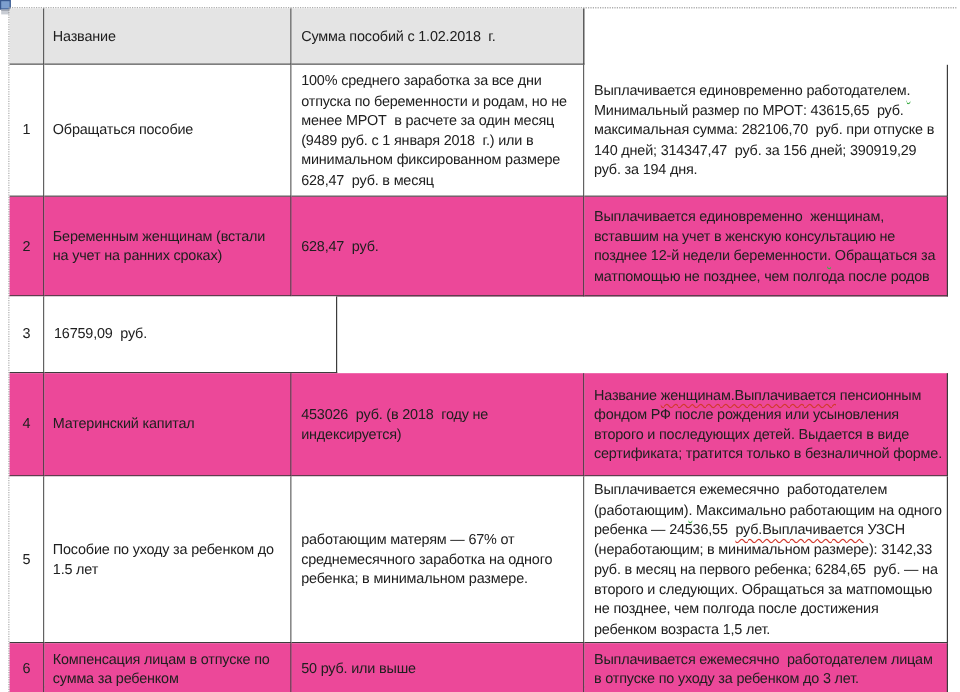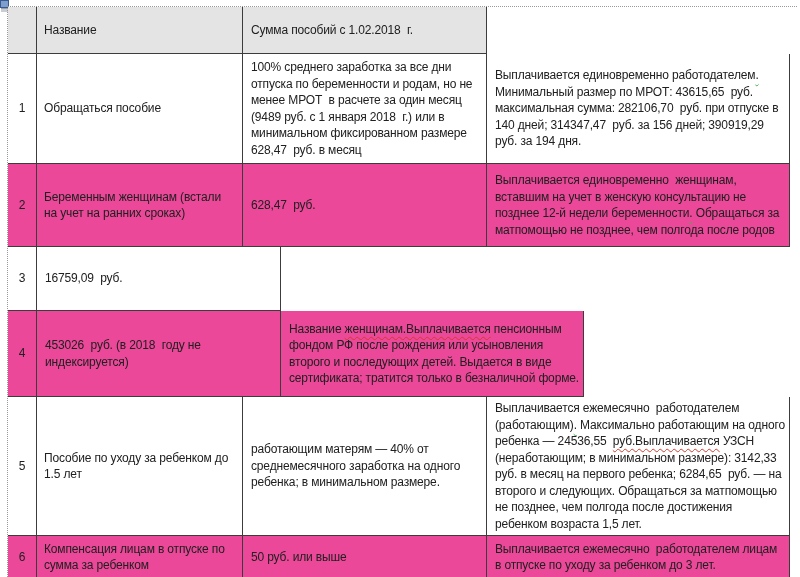--- a/index.html
+++ b/index.html
@@ -81,27 +81,28 @@
         <div class="t-cell c-name"><span><span>Беременным женщинам (встали на учет на ранних сроках)</span></span></div>
         <div class="t-cell c-sum"><span><span>628,47  руб.</span></span></div>
         <div class="t-cell c-com"><span><span>Выплачивается единовременно  женщинам, вставшим на учет в женскую консультацию не позднее 12-й недели беременности</span><span class="mark-green">.</span><span> Обращаться за матпомощью не позднее, чем полгода после родов</span></span></div>
       </div>
       <div class="t-row r-3 row-white">
         <div class="t-cell c-num">3</div>
         <div class="t-cell c-sum"><span><span>16759,09  руб.</span></span></div>
       </div>
       <div class="t-row r-4 row-gray">
         <div class="t-cell c-num">4</div>
+        <div class="t-cell c-name"><span><span>Материнский капитал</span></span></div>
         <div class="t-cell c-sum"><span><span>453026  руб. (в 2018  году не индексируется)</span></span></div>
         <div class="t-cell c-com"><span><span>Название </span><span class="mark-red">женщинам.Выплачивается</span><span> пенсионным фондом РФ после рождения или усыновления второго и последующих детей. Выдается в виде сертификата; тратится только в безналичной форме.</span></span></div>
       </div>
       <div class="t-row r-5 row-white">
         <div class="t-cell c-num">5</div>
         <div class="t-cell c-name"><span><span>Пособие по уходу за ребенком до 1.5 лет</span></span></div>
-        <div class="t-cell c-sum"><span><span>работающим матерям — 40% от среднемесячного заработка на одного ребенка; в минимальном размере.</span></span></div>
+        <div class="t-cell c-sum"><span><span>работающим матерям — 67% от среднемесячного заработка на одного ребенка; в минимальном размере.</span></span></div>
         <div class="t-cell c-com"><span><span>Выплачивается ежемесячно  работодателем (работающим)</span><span class="mark-green">.</span><span> Максимально работающим на одного ребенка — 24536,55  </span><span class="mark-red">руб.Выплачивается</span><span> УЗСН (неработающим; в минимальном размере): 3142,33 руб. в месяц на первого ребенка; 6284,65  руб. — на второго и следующих. Обращаться за матпомощью не позднее, чем полгода после достижения ребенком возраста 1,5 лет.</span></span></div>
       </div>
       <div class="t-row r-6 row-gray">
         <div class="t-cell c-num">6</div>
         <div class="t-cell c-name"><span><span>Компенсация лицам в отпуске по сумма за ребенком</span></span></div>
         <div class="t-cell c-sum"><span><span>50 руб. или выше</span></span></div>
         <div class="t-cell c-com"><span><span>Выплачивается ежемесячно  работодателем лицам в отпуске по уходу за ребенком до 3 лет.</span></span></div>
       </div>
     </div>
 </div>

